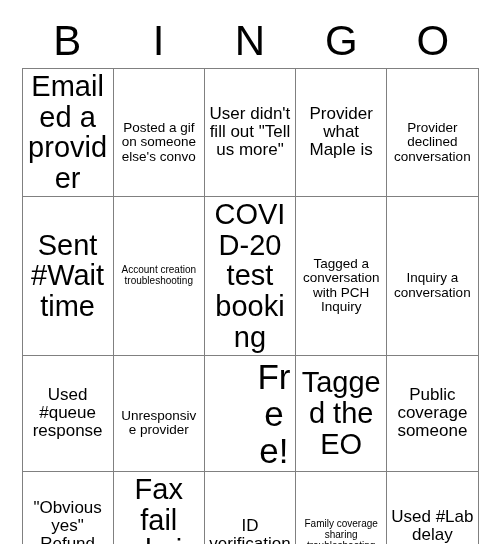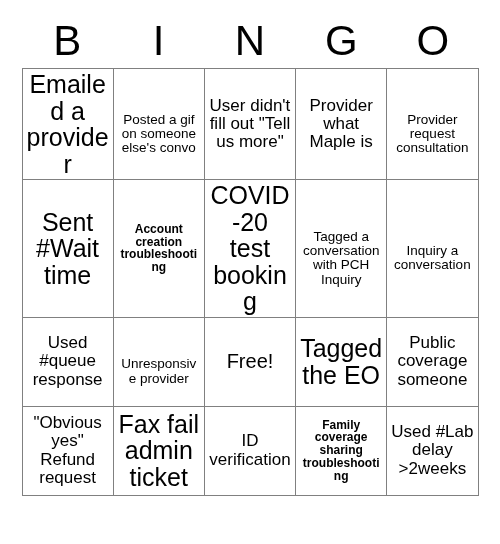--- a/index.html
+++ b/index.html
@@ -61,26 +61,26 @@
     overflow: hidden;
     word-wrap: break-word;
   }
 
   .cell-text {
     display: block;
     line-height: 1.06;
   }
 
   
-  .s-xl  { font-size: 25px; }
+  .s-xl  { font-size: 29px; }
   .s-lg  { font-size: 17px; }
   .s-md  { font-size: 17px; }
   .s-sm  { font-size: 13.5px; margin-top: 20px; }
-  .s-xs  { font-size: 12px; font-weight: bold; }
-  .s-free{ font-size: 20px; }
+  .s-xs  { font-size: 10px; }
+  .s-free{ font-size: 35px; margin-left: 48px; }
 </style>
 </head>
 <body>
 
 <div class="card">
 
   <div class="bingo-header">
     <div class="hcell">B</div>
     <div class="hcell">I</div>
     <div class="hcell">N</div>
@@ -97,21 +97,21 @@
         <td>
             <span class="cell-text s-sm">Posted a gif on someone else's convo</span>
           </td>
         <td>
             <span class="cell-text s-md">User didn't fill out "Tell us more"</span>
           </td>
         <td>
             <span class="cell-text s-md">Provider what Maple is</span>
           </td>
         <td>
-            <span class="cell-text s-sm">Provider request consultation</span>
+            <span class="cell-text s-sm">Provider declined conversation</span>
           </td>
       </tr>
       <tr>
         <td>
             <span class="cell-text s-xl">Sent #Wait time</span>
           </td>
         <td>
             <span class="cell-text s-xs">Account creation troubleshooting</span>
           </td>
         <td>

